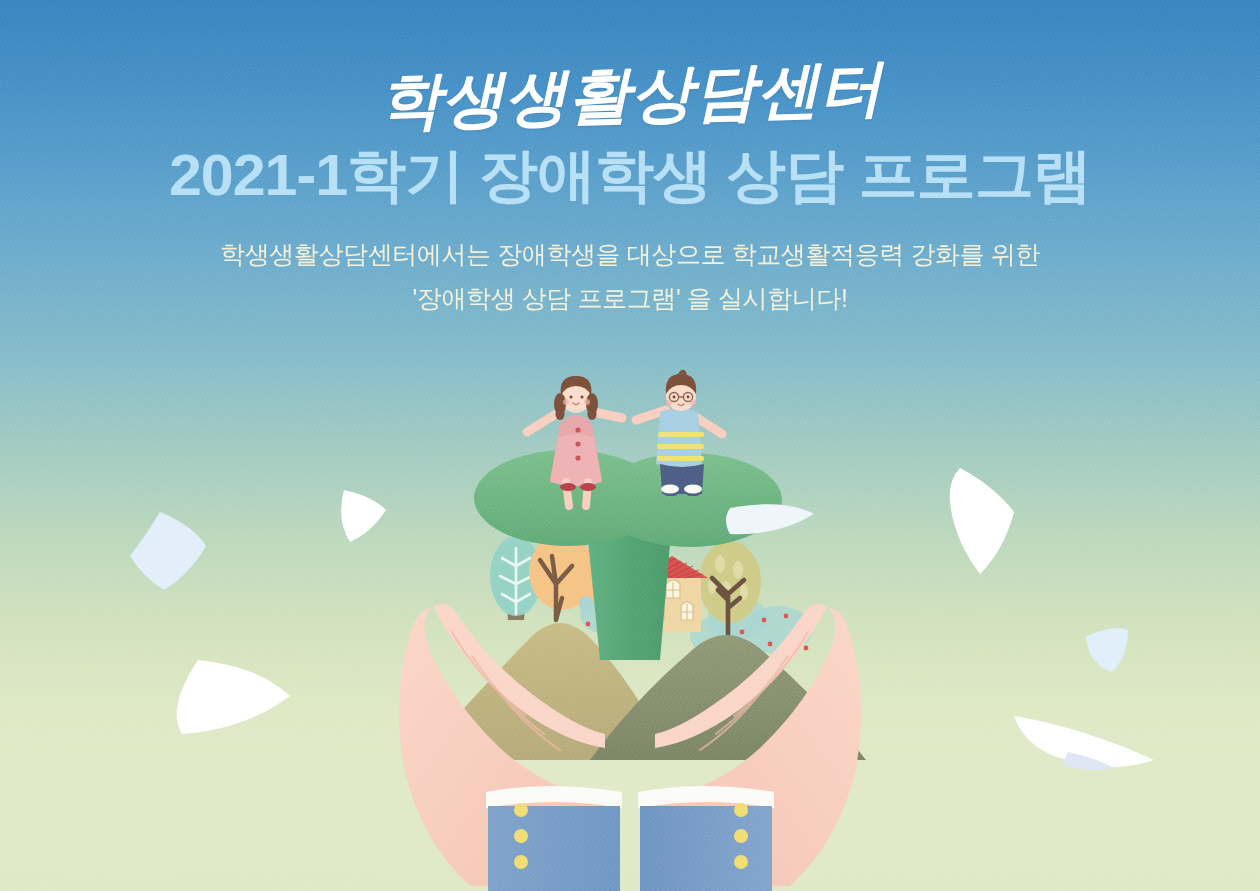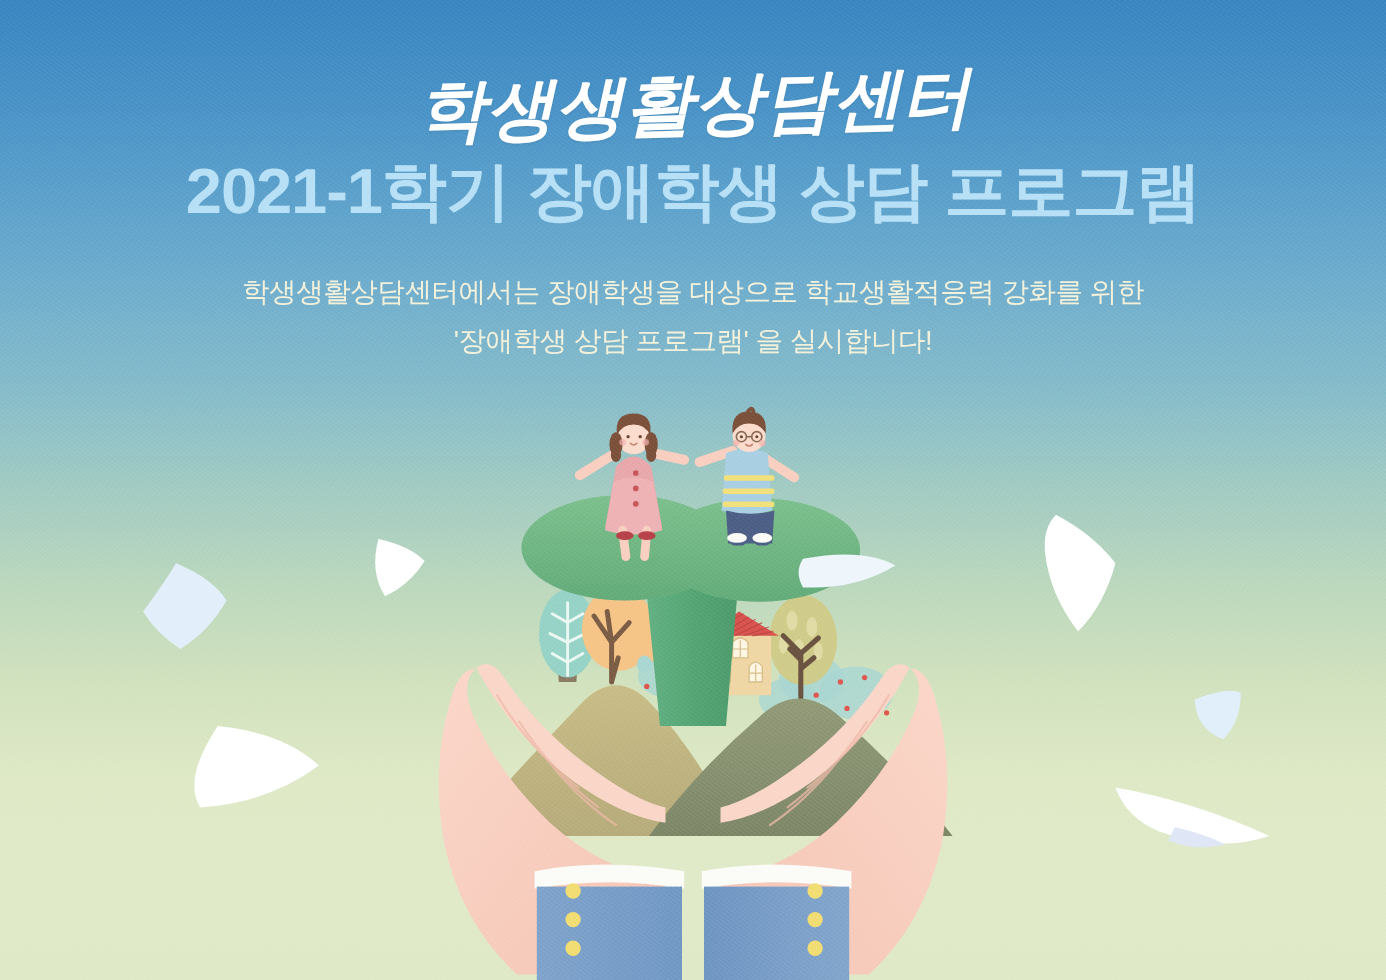--- a/index.html
+++ b/index.html
@@ -67,21 +67,21 @@
     padding-top: 16px;
     font-family: "Liberation Sans", sans-serif;
     font-weight: 700;
     font-size: 58px;
     line-height: 1.1;
     letter-spacing: -1px;
     color: #b7e0f6;
     transform: scaleX(1.02);
   }
   .desc {
-    margin: 12px;
+    margin: 0;
     padding-top: 26px;
     font-family: "Liberation Sans", sans-serif;
     font-weight: 400;
     font-size: 25px;
     line-height: 1.75;
     color: #f3f1da;
     letter-spacing: -.4px;
     text-align: center;
   }
   .desc .line2 { display: block; }

